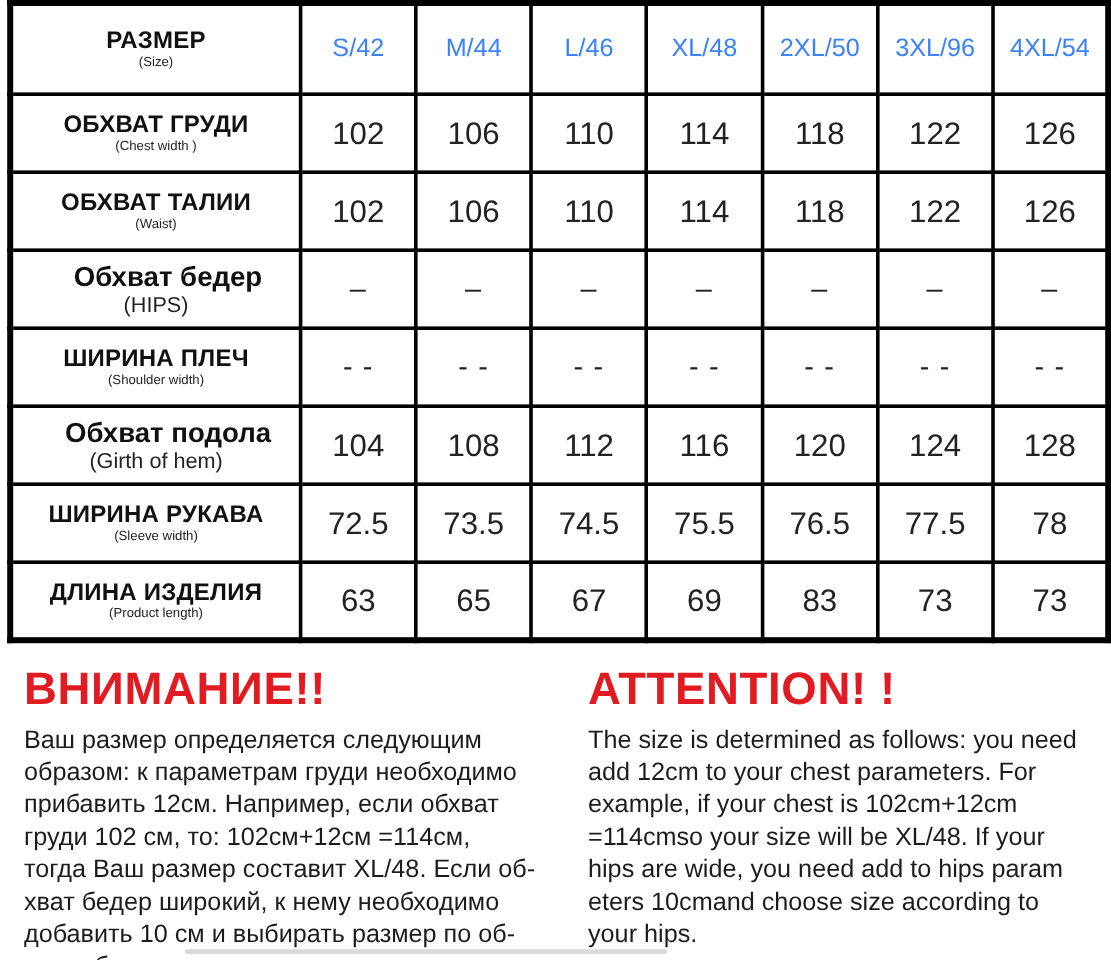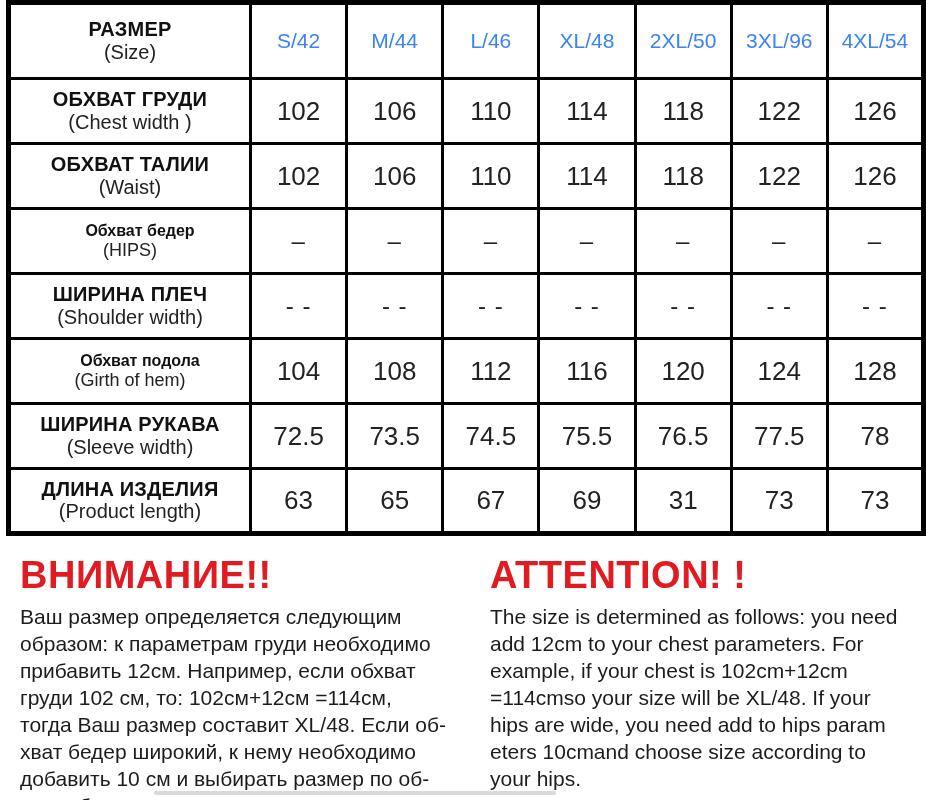--- a/index.html
+++ b/index.html
@@ -33,25 +33,25 @@
 
   .label-cell .ru {
     font-weight: bold;
     font-size: 20px;
     letter-spacing: 0.2px;
     color: #111;
     line-height: 1.12;
   }
   .label-cell .en {
     font-weight: normal;
-    font-size: 20px;
+    font-size: 11px;
     color: #222;
     line-height: 1.15;
   }
-  tr.alt .ru { font-size: 16px; letter-spacing: 0; padding-left: 20px; }
+  tr.alt .ru { font-size: 23px; letter-spacing: 0; padding-left: 20px; }
   tr.alt .en { font-size: 18px; }
 
   .size-head {
     font-weight: normal;
     font-size: 21px;
     color: #3b82f6;
   }
   td.val {
     font-size: 26px;
     font-weight: normal;
@@ -202,21 +202,21 @@
       </tr>
       <tr class="data-row">
         <th class="label-cell">
           <div class="ru">ДЛИНА ИЗДЕЛИЯ</div>
           <div class="en">(Product length)</div>
         </th>
         <td class="val">63</td>
         <td class="val">65</td>
         <td class="val">67</td>
         <td class="val">69</td>
-        <td class="val">31</td>
+        <td class="val">83</td>
         <td class="val">73</td>
         <td class="val">73</td>
       </tr>
     </tbody>
   </table>
 
   <div class="notes">
     <div class="note-col-ru">
       <div class="note-title" style="color: rgb(225, 27, 34);">ВНИМАНИЕ!!</div>
       <div class="note-body">Ваш размер определяется следующим

